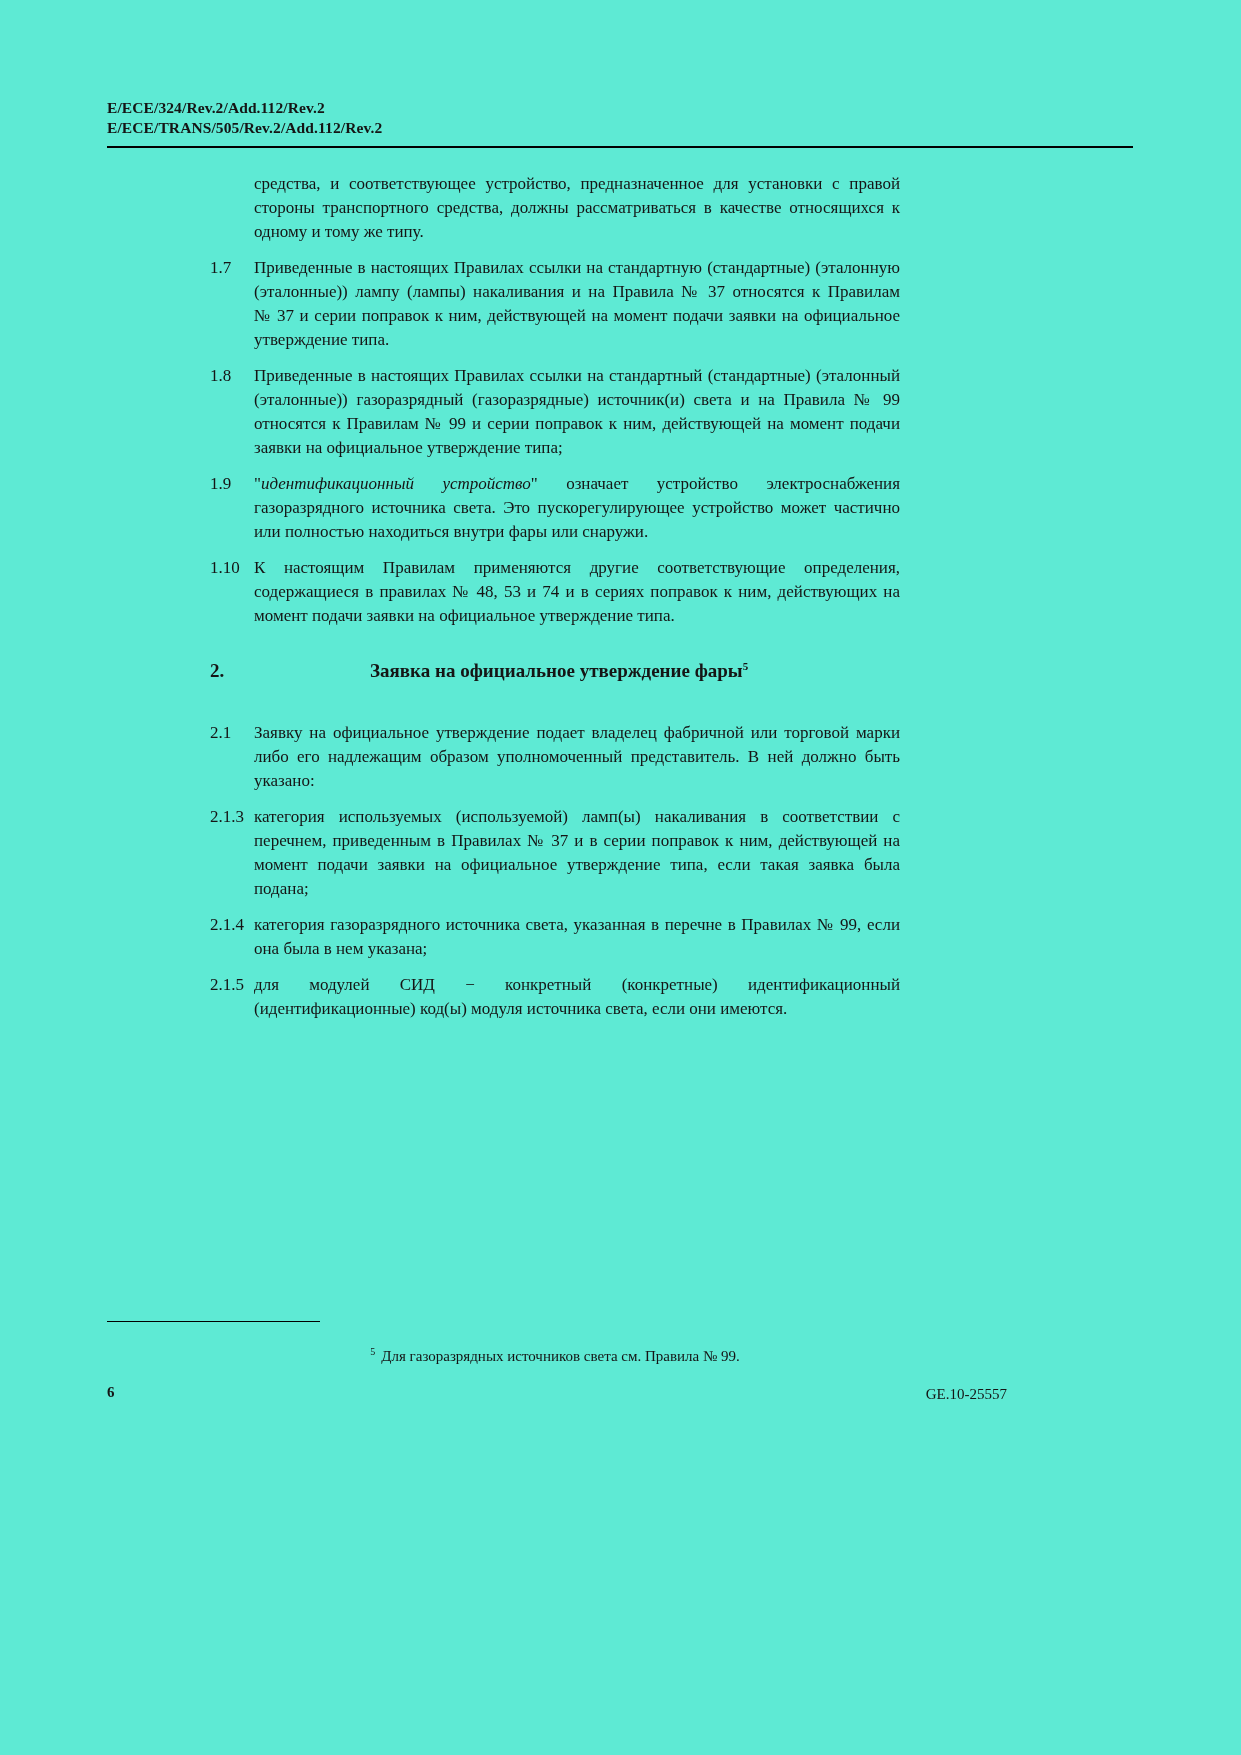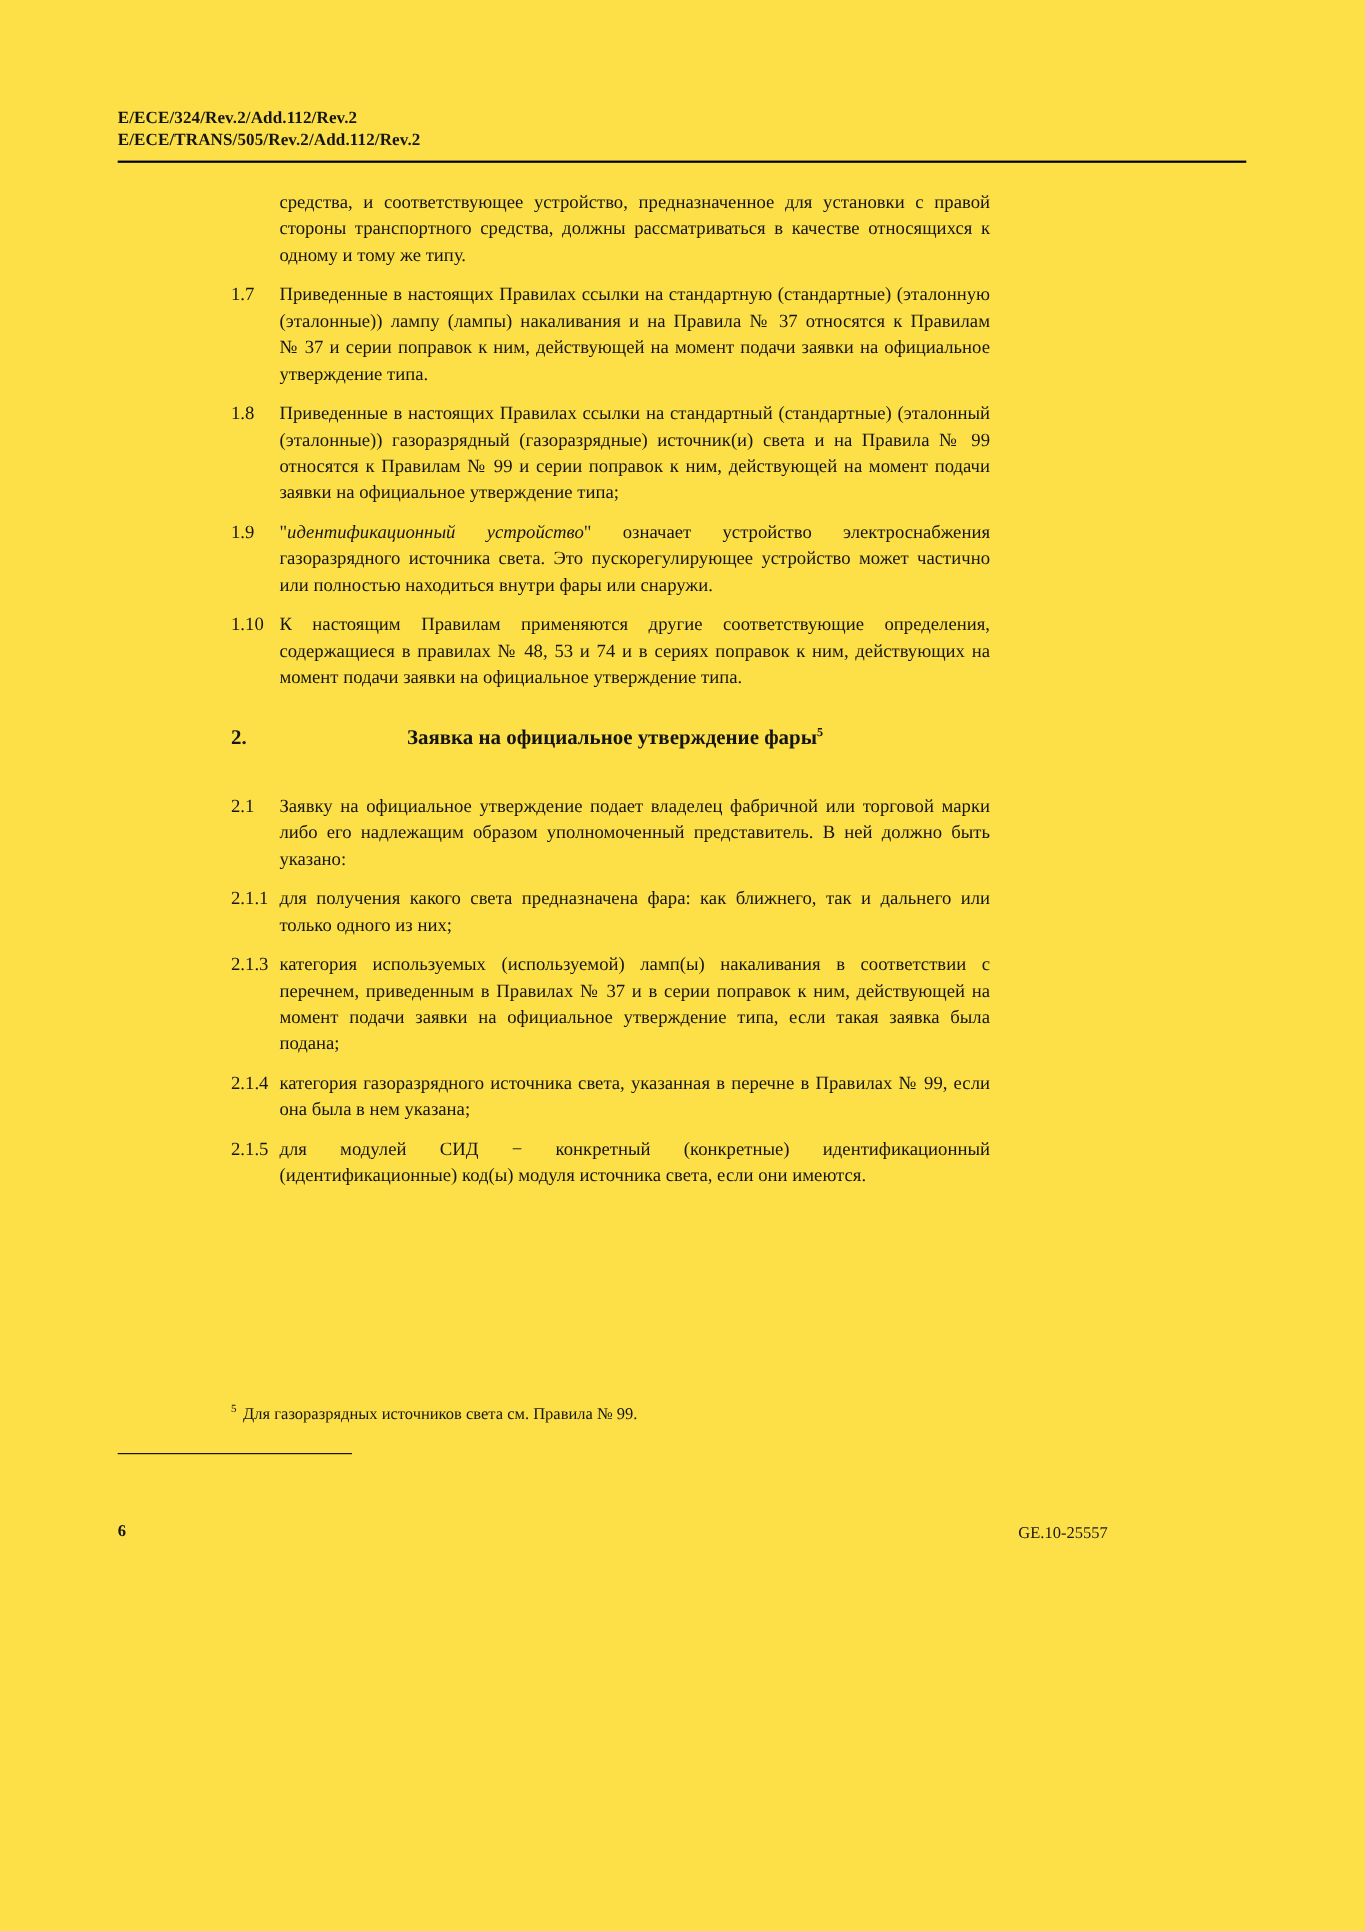--- a/index.html
+++ b/index.html
@@ -9,21 +9,21 @@
     height: 1755px;
     background: #ffffff;
     color: #151515;
     font-family: "Liberation Serif", "DejaVu Serif", serif;
   }
   .page {
     position: relative;
     width: 1241px;
     height: 1755px;
     overflow: hidden;
-    background: #fde047;
+    background: #5eead4;
     font-family: Liberation Serif, serif;
   }
 
   
   .doc-header {
     position: absolute;
     left: 107px;
     top: 98px;
     font-size: 15.5px;
     font-weight: 700;
@@ -86,24 +86,25 @@
     position: absolute;
     left: 107px;
     top: 1321px;
     width: 213px;
     height: 1px;
     background: #000000;
   }
   .footnote {
     position: absolute;
     left: 210px;
-    top: 1276px;
+    top: 1346px;
     width: 690px;
     font-size: 15px;
     line-height: 20px;
+    text-align: center;
   }
   .footnote sup.fn-marker {
     font-size: 10px;
     line-height: 0;
     vertical-align: super;
     margin-right: 6px;
   }
 
   
   .footer-page {
@@ -162,24 +163,20 @@
     <div class="section-heading">
       <span class="num">2.</span>
       <div class="title"><span>Заявка на официальное утверждение фары</span><sup class="fn-ref">5</sup></div>
     </div>
 
     <div class="item">
       <span class="num">2.1</span>
       <div class="text">Заявку на официальное утверждение подает владелец фабричной или торговой марки либо его надлежащим образом уполномоченный представитель. В ней должно быть указано:</div>
     </div>
 
-    <div class="item">
-      <span class="num">2.1.1</span>
-      <div class="text">для получения какого света предназначена фара: как ближнего, так и дальнего или только одного из них;</div>
-    </div>
 
 
     <div class="item">
       <span class="num">2.1.3</span>
       <div class="text">категория используемых (используемой) ламп(ы) накаливания в соответствии с перечнем, приведенным в Правилах №&nbsp;37 и в серии поправок к ним, действующей на момент подачи заявки на официальное утверждение типа, если такая заявка была подана;</div>
     </div>
 
     <div class="item">
       <span class="num">2.1.4</span>
       <div class="text">категория газоразрядного источника света, указанная в перечне в Правилах №&nbsp;99, если она была в нем указана;</div>

